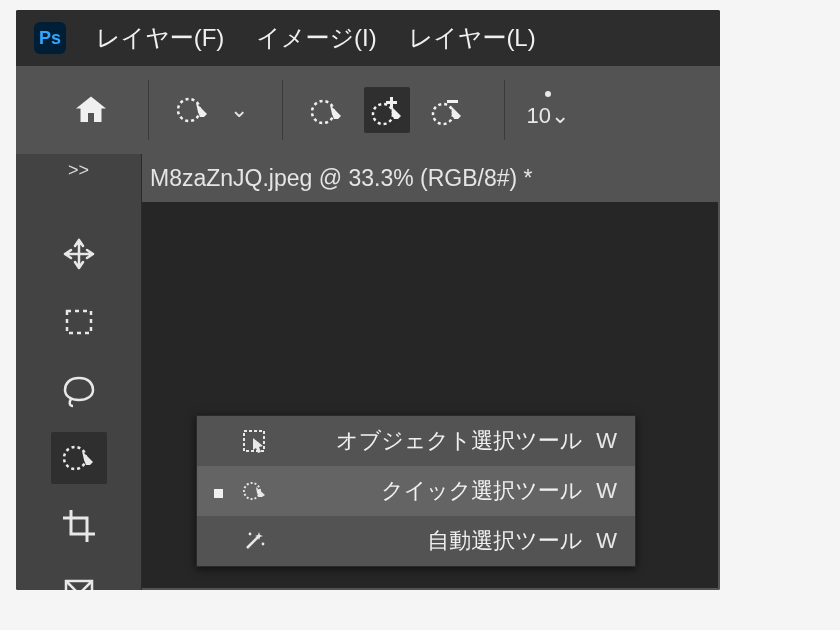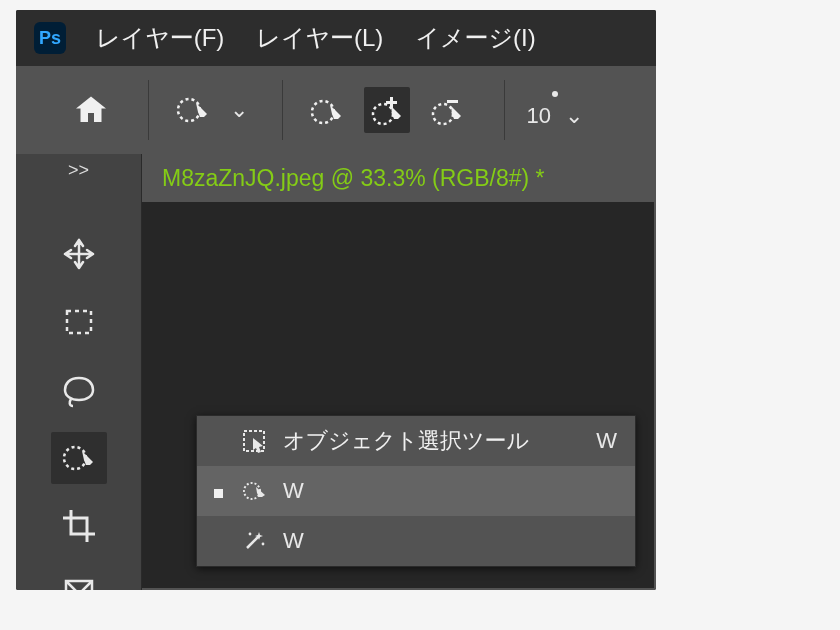--- a/index.html
+++ b/index.html
@@ -5,21 +5,21 @@
   * { box-sizing: border-box; margin: 0; padding: 0; }
   body {
     width: 840px; height: 630px;
     background: #f5f5f5;
     font-family: "Hiragino Sans", "Yu Gothic", "Meiryo", sans-serif;
     overflow: hidden;
   }
   .app {
     position: absolute;
     left: 16px; top: 10px;
-    width: 640px; height: 580px;
+    width: 704px; height: 580px;
     background: #2d2d2d;
     border-radius: 2px;
     overflow: hidden;
     color: #f0f0f0;
   }
   
   .menubar {
     display: flex; align-items: center;
     height: 56px;
     background: #2d2d2d;
@@ -67,21 +67,21 @@
   .brush-dd svg { display:block; }
   .brush-size {
     display: flex; flex-direction: column; align-items: center;
     font-size: 22px; color: #e8e8e8;
     padding-right: 6px;
   }
   .brush-size .dot {
     width: 6px; height: 6px; border-radius: 50%;
     background: #e8e8e8; margin-bottom: 6px;
   }
-  .brush-size-row { display: flex; align-items: flex-end; gap: 14px;}
+  .brush-size-row { display: flex; align-items: flex-end; }
   .checks { display: inline-block; }
 
   
   .main {
     display: flex;
     height: calc(100% - 56px - 88px);
   }
   .sidebar-strip {
     width: 126px;
     background: #434343;
@@ -102,23 +102,23 @@
     border-radius: 2px;
     position: relative;
   }
   .tool.active { background: #2f2f2f; }
 
   
   .docarea { flex: 1; display:flex; flex-direction:column; background:#535353;}
   .tabbar {
     height: 48px;
     display: flex; align-items: center;
-    padding-left: 20px;
+    padding-left: 8px;
     font-size: 23px;
-    color: #84cc16;
+    color: #e5e5e5;
   }
   .canvas {
     flex: 1;
     background: #262626;
     margin: 0 2px 2px 0;
     position: relative;
   }
 
   
   .flyout {
@@ -139,35 +139,35 @@
     color: #f0f0f0;
   }
   .fly-item .mark {
     width: 14px; text-align:center;
   }
   .fly-item .mark .sq {
     width: 9px; height: 9px; background:#f0f0f0; display:inline-block;
   }
   .fly-item.selected { background: #646464; }
   .fly-item .fly-icon { width:30px; display:flex; justify-content:center;}
-  .fly-item .fly-label { flex:1; }
+  .fly-item .fly-label { flex:1;text-align:right; }
   .fly-item .fly-key { color:#e8e8e8; }
 
   svg { display:block; }
 </style>
 </head>
 <body>
 
 <div class="app">
 
   <div class="menubar">
     <div class="ps-logo">Ps</div>
     <div class="menu-item">レイヤー(F)</div>
+    <div class="menu-item">イメージ(I)</div>
     <div class="menu-item">レイヤー(L)</div>
-    <div class="menu-item">イメージ(I)</div>
   </div>
 
   <div class="optbar">
     <div class="opt-group">
       <div class="icon-btn">
         <svg width="36" height="36" viewBox="0 0 24 24">
           <path fill="#f0f0f0" d="M12 3 2 11h3v9h5v-6h4v6h5v-9h3z"></path>
         </svg>
       </div>
     </div>
@@ -277,29 +277,31 @@
       <span class="fly-key">W</span>
     </div>
     <div class="fly-item selected">
       <span class="mark"><span class="sq"></span></span>
       <span class="fly-icon">
         <svg width="26" height="26" viewBox="0 0 26 26">
           <circle cx="11" cy="13" r="8" fill="none" stroke="#e8e8e8" stroke-width="2" stroke-dasharray="2 2"></circle>
           <path d="M15 9 L24 17 L21 19 L18 19 L16 15 Z" fill="#e8e8e8"></path>
         </svg>
       </span>
+      <span class="fly-label">クイック選択ツール</span>
       <span class="fly-key">W</span>
     </div>
     <div class="fly-item">
       <span class="mark"></span>
       <span class="fly-icon">
         <svg width="26" height="26" viewBox="0 0 26 26">
           <line x1="6" y1="20" x2="18" y2="8" stroke="#e8e8e8" stroke-width="2.5"></line>
           <path d="M18 4 L19 7 L22 8 L19 9 L18 12 L17 9 L14 8 L17 7 Z" fill="#e8e8e8"></path>
           <circle cx="9" cy="6" r="1.4" fill="#e8e8e8"></circle>
           <circle cx="22" cy="16" r="1.4" fill="#e8e8e8"></circle>
         </svg>
       </span>
+      <span class="fly-label">自動選択ツール</span>
       <span class="fly-key">W</span>
     </div>
   </div>
 
 </div>
 
 </body></html>

